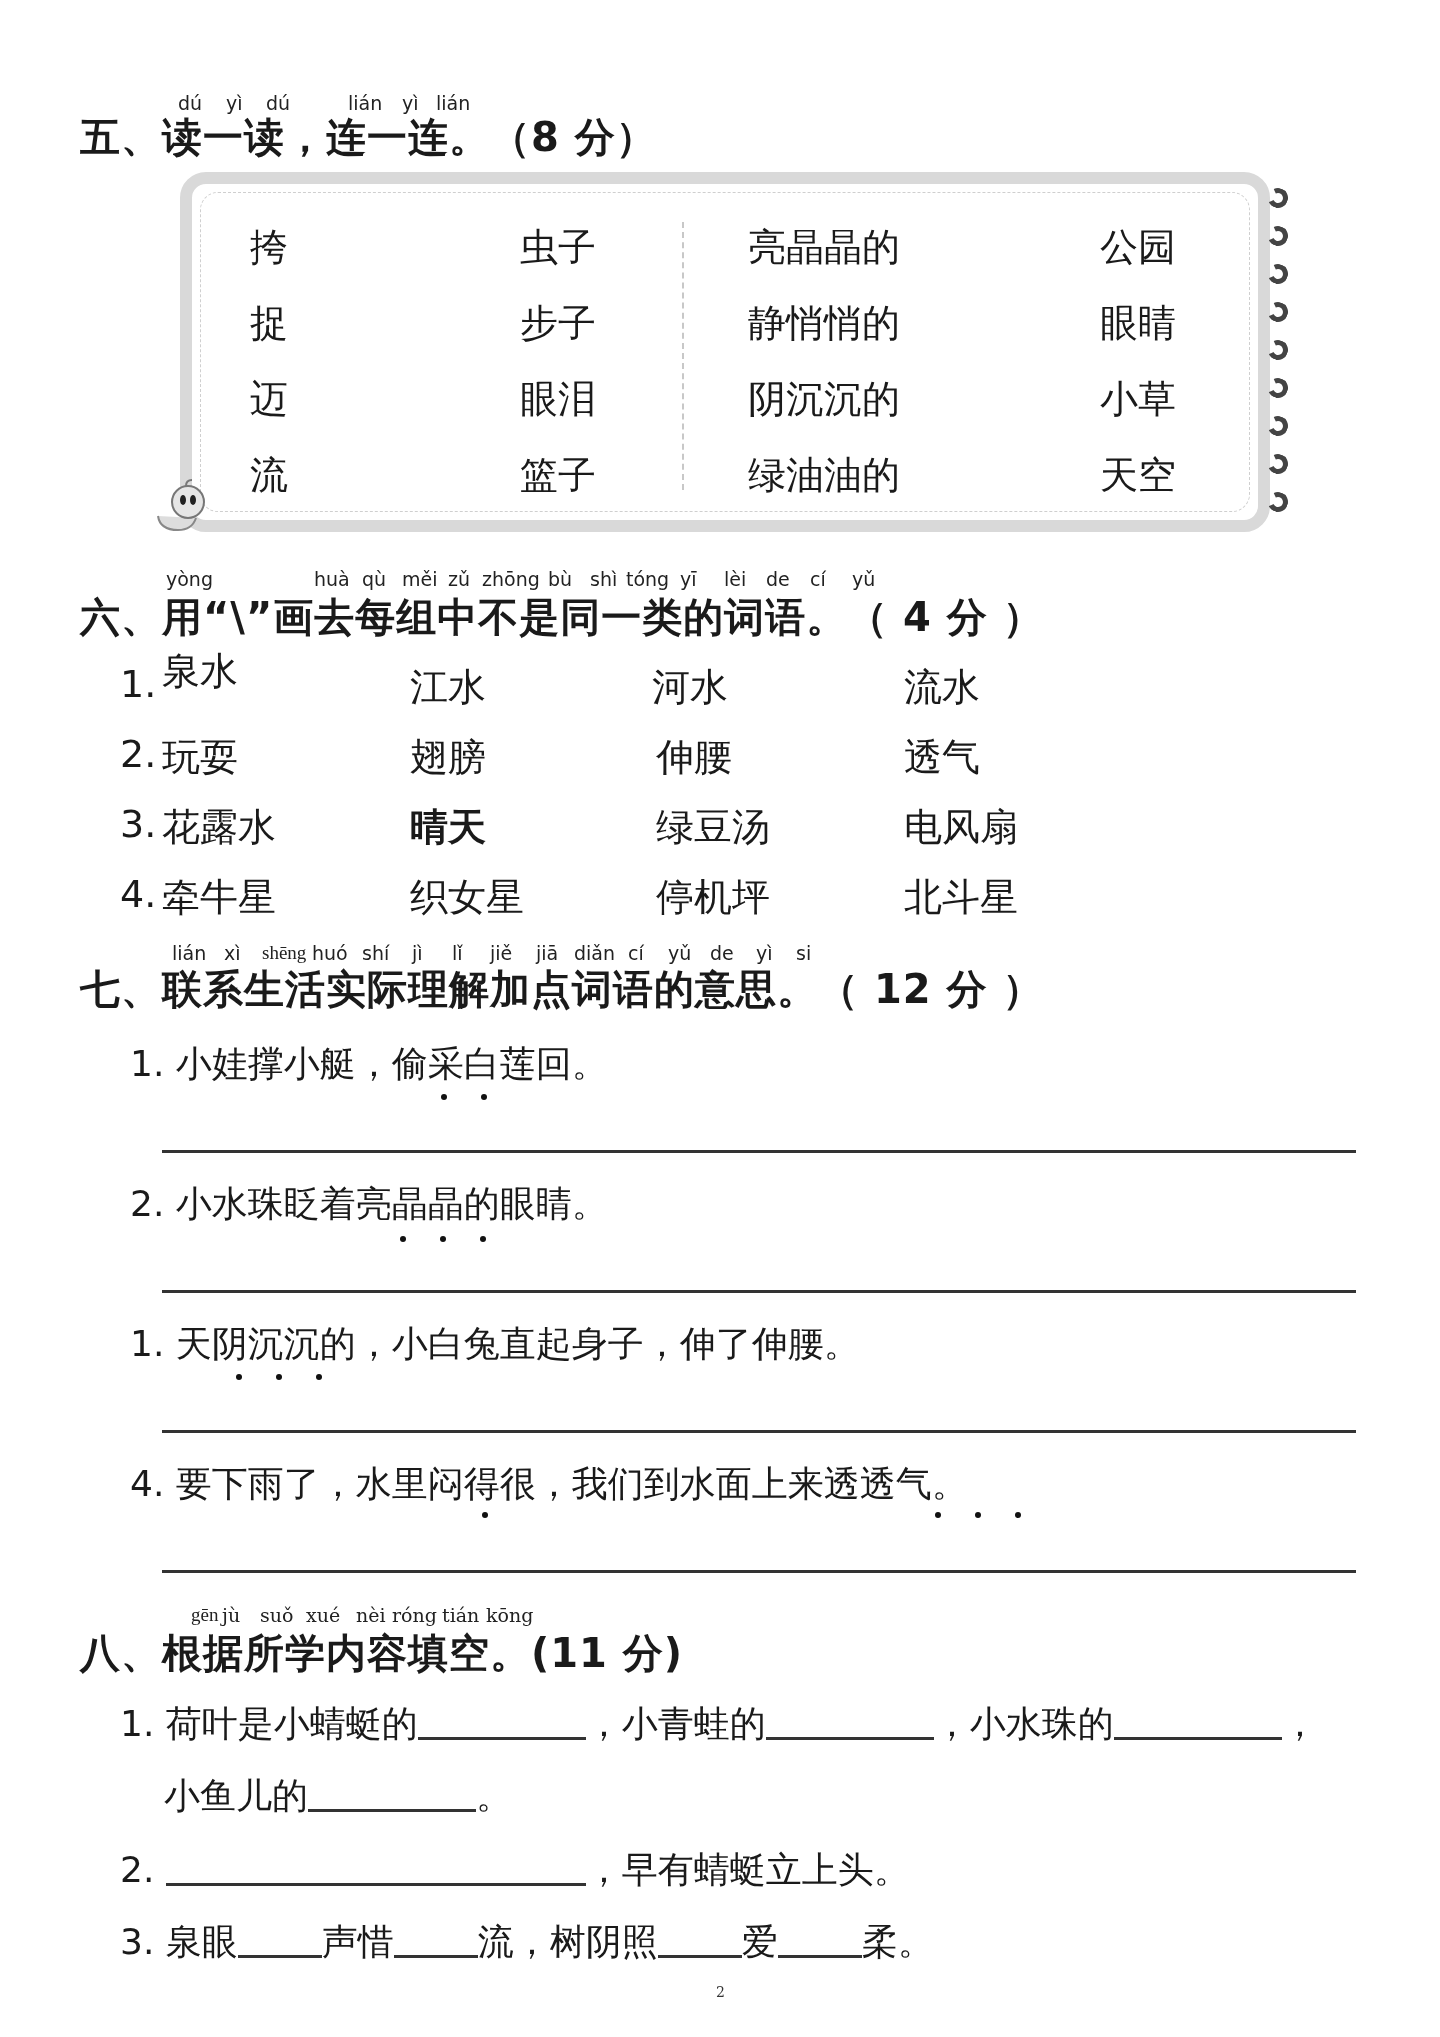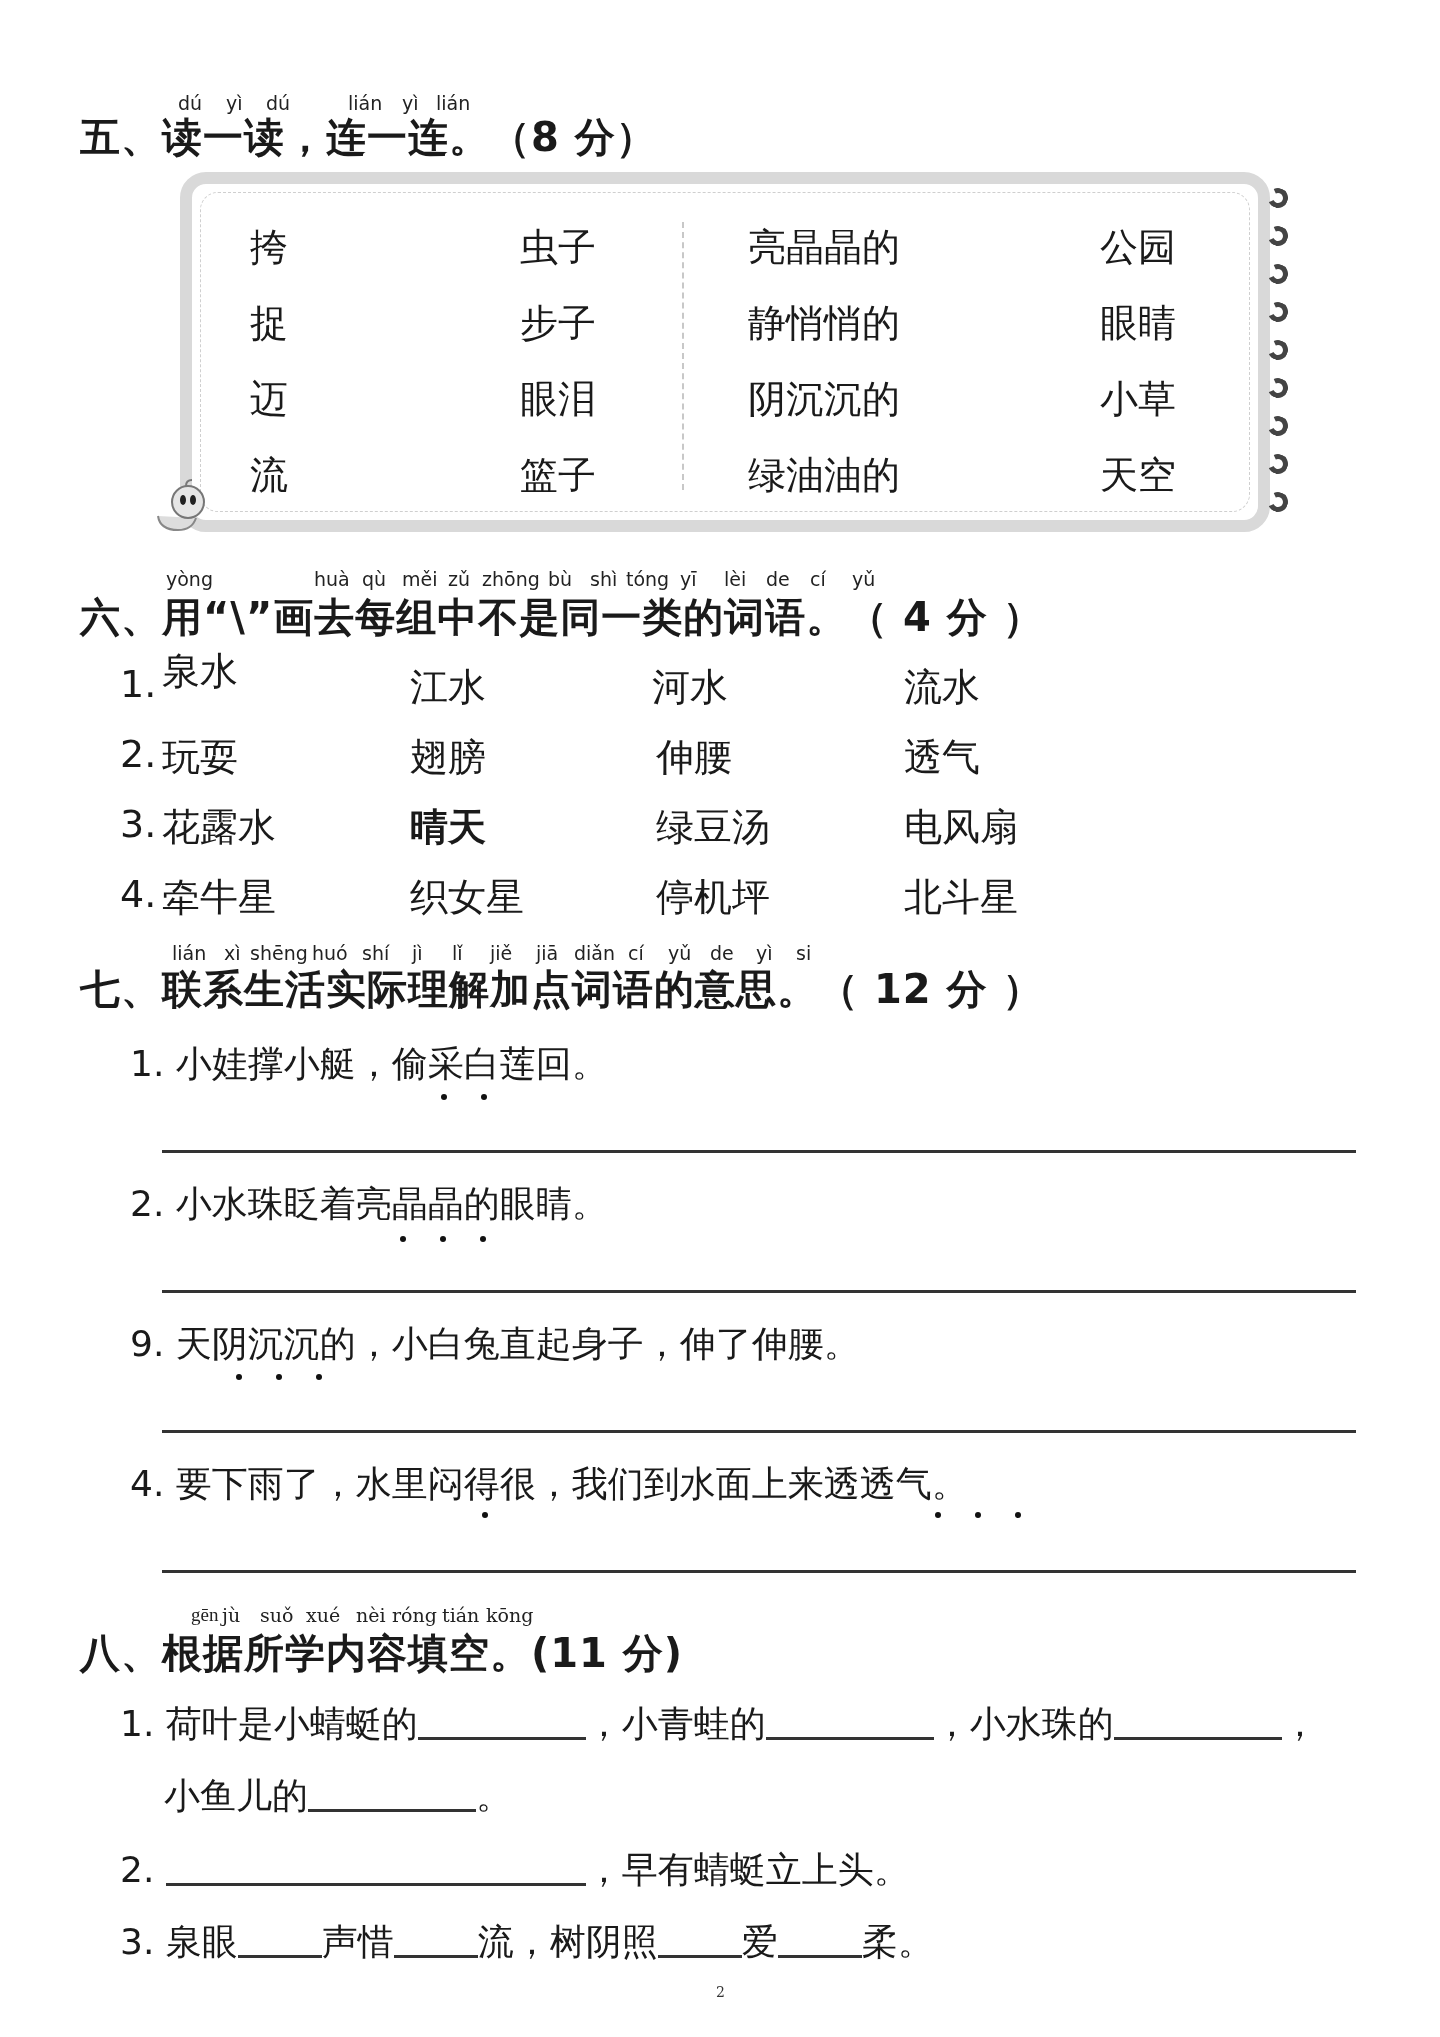--- a/index.html
+++ b/index.html
@@ -128,21 +128,21 @@
 <div class="cell" style="left:904px;top:802px;">电风扇</div>
 
 <div class="cell" style="left:120px;top:872px;">4.</div>
 <div class="cell" style="left:162px;top:872px;">牵牛星</div>
 <div class="cell" style="left:410px;top:872px;">织女星</div>
 <div class="cell" style="left:656px;top:872px;">停机坪</div>
 <div class="cell" style="left:904px;top:872px;">北斗星</div>
 
 <div class="pinyin" style="left:172px;top:942px;">lián</div>
 <div class="pinyin" style="left:224px;top:942px;">xì</div>
-<div class="pinyin" style="left:250px;top:942px;">shēng</div>
+<div class="pinyin" style="left:262px;top:942px;font-family:Liberation Serif, serif;">shēng</div>
 <div class="pinyin" style="left:312px;top:942px;">huó</div>
 <div class="pinyin" style="left:362px;top:942px;">shí</div>
 <div class="pinyin" style="left:412px;top:942px;">jì</div>
 <div class="pinyin" style="left:452px;top:942px;">lǐ</div>
 <div class="pinyin" style="left:490px;top:942px;">jiě</div>
 <div class="pinyin" style="left:536px;top:942px;">jiā</div>
 <div class="pinyin" style="left:574px;top:942px;">diǎn</div>
 <div class="pinyin" style="left:628px;top:942px;">cí</div>
 <div class="pinyin" style="left:668px;top:942px;">yǔ</div>
 <div class="pinyin" style="left:710px;top:942px;">de</div>
@@ -154,21 +154,21 @@
 <div class="dot" style="left:441px;top:1094px;"></div>
 <div class="dot" style="left:481px;top:1094px;"></div>
 <div class="answer-line" style="top:1150px;"></div>
 
 <div class="q7" style="top:1180px;">2. 小水珠眨着亮晶晶的眼睛。</div>
 <div class="dot" style="left:400px;top:1236px;"></div>
 <div class="dot" style="left:440px;top:1236px;"></div>
 <div class="dot" style="left:480px;top:1236px;"></div>
 <div class="answer-line" style="top:1290px;"></div>
 
-<div class="q7" style="top:1320px;">9. 天阴沉沉的，小白兔直起身子，伸了伸腰。</div>
+<div class="q7" style="top:1320px;">1. 天阴沉沉的，小白兔直起身子，伸了伸腰。</div>
 <div class="dot" style="left:236px;top:1374px;"></div>
 <div class="dot" style="left:276px;top:1374px;"></div>
 <div class="dot" style="left:316px;top:1374px;"></div>
 <div class="answer-line" style="top:1430px;"></div>
 
 <div class="q7" style="top:1460px;">4. 要下雨了，水里闷得很，我们到水面上来透透气。</div>
 <div class="dot" style="left:482px;top:1512px;"></div>
 <div class="dot" style="left:935px;top:1512px;"></div>
 <div class="dot" style="left:975px;top:1512px;"></div>
 <div class="dot" style="left:1015px;top:1512px;"></div>

